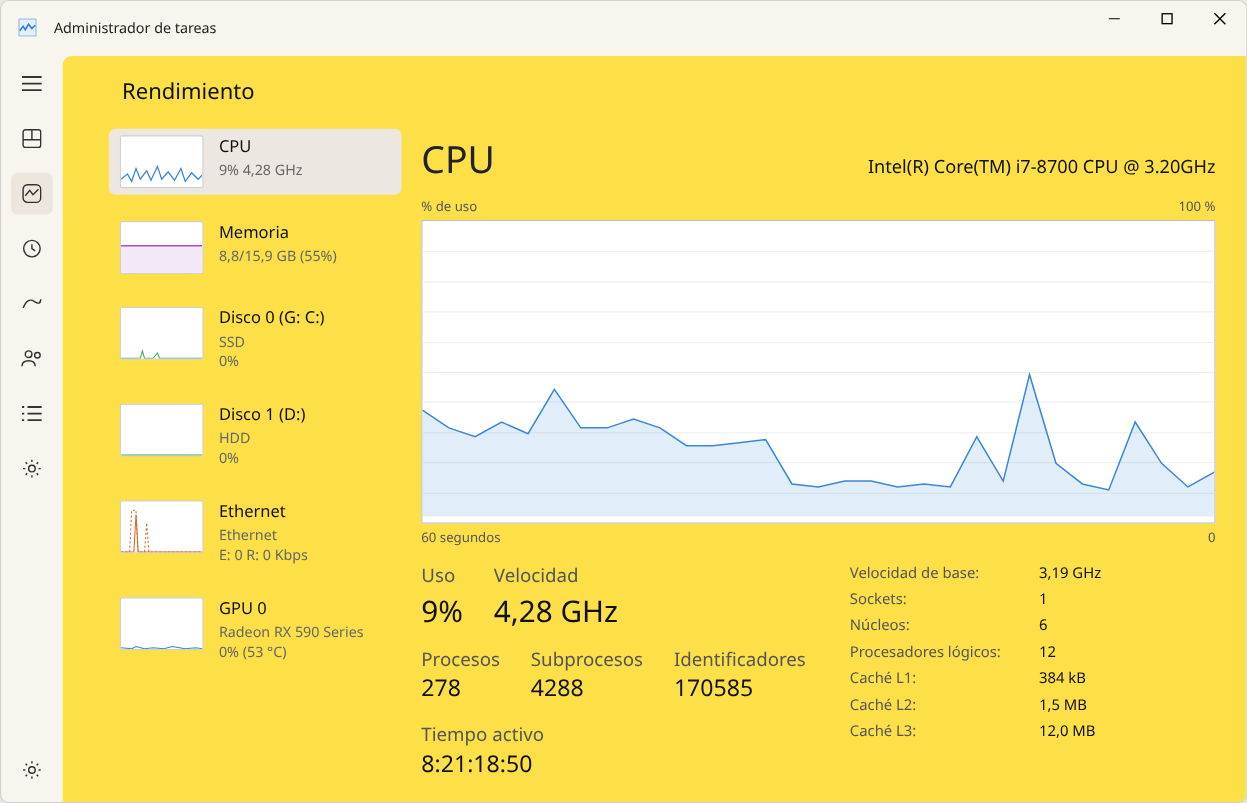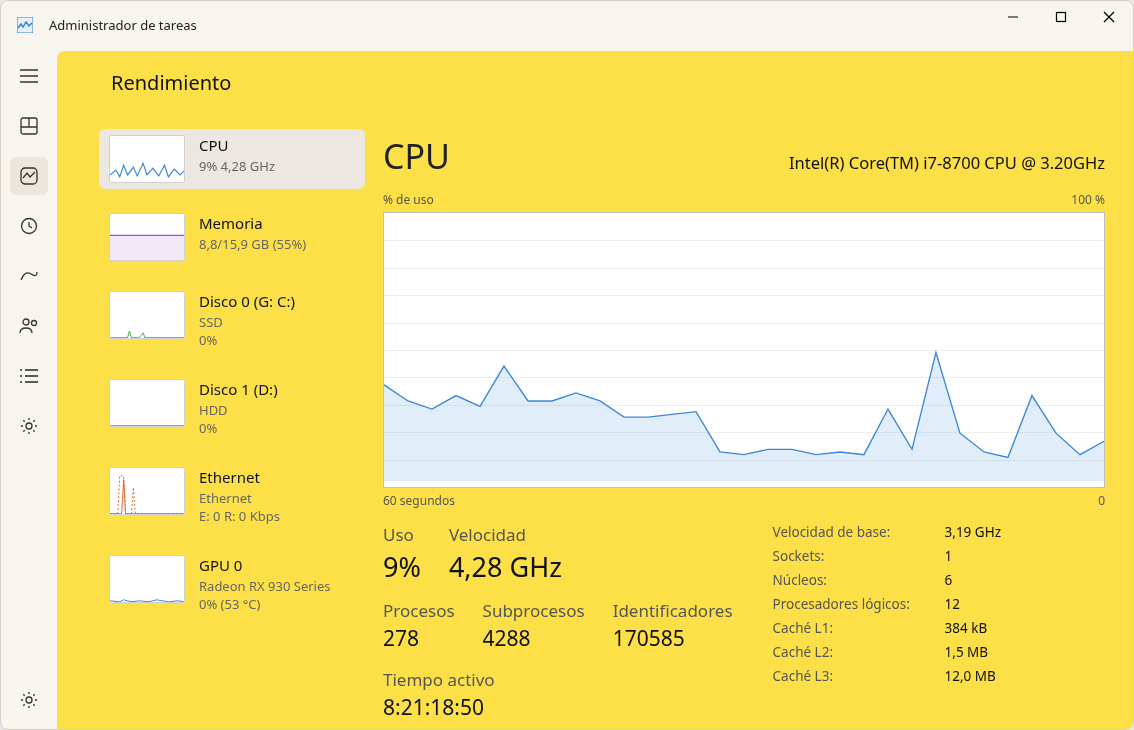--- a/index.html
+++ b/index.html
@@ -34,21 +34,21 @@
     flex:1; background:#fde047; border-radius:8px 0 0 0; margin-top:2px;
     display:flex; flex-direction:column; min-width:0; position:relative;padding-left:32px;
   }
   .content-header {
     height:62px; display:flex; align-items:center; padding: 0 22px;
   }
   .content-header .page-title { font-size:20px; color:#111; }
   .content-header .header-right { margin-left:auto; display:flex; align-items:center; gap:18px; }
   .run-task { display:flex; align-items:center; gap:10px; font-size:14px; color:#222; }
 
-  .content-body { flex:1; display:flex; min-height:0; padding-left:6px;margin-top:12px; }
+  .content-body { flex:1; display:flex; min-height:0; padding-left:6px; }
 
   .perf-list { width:274px; padding-top:4px; }
   .perf-item {
     display:flex; gap:14px; padding:6px 8px 6px 10px; border-radius:6px; align-items:flex-start;
     margin:0 4px;
   }
   .perf-item.active { background:#ece8e1; }
   .mini-chart {
     width:76px; height:48px; border:1px solid #d0d0d0; background:#fff; flex-shrink:0; border-radius:2px;
     position:relative; overflow:hidden;
@@ -267,21 +267,21 @@
           </div>
 
           <div class="perf-item">
             <div class="mini-chart">
               <svg viewBox="0 0 76 48" preserveAspectRatio="none">
                   <polyline fill="none" stroke="#3a86d8" stroke-width="1" points="0,46 10,47 14,45 22,47 30,46 40,47 48,45 60,47 70,46 76,47"></polyline>
                 </svg>
             </div>
             <div class="perf-text">
               <div class="pt-title">GPU 0</div>
-              <div class="pt-sub">Radeon RX 930 Series</div>
+              <div class="pt-sub">Radeon RX 590 Series</div>
               <div class="pt-sub2">0%  (53 °C)</div>
             </div>
           </div>
 
         </div>
 
         <div class="detail">
 
           <div class="detail-head">
             <div class="big">CPU</div>

